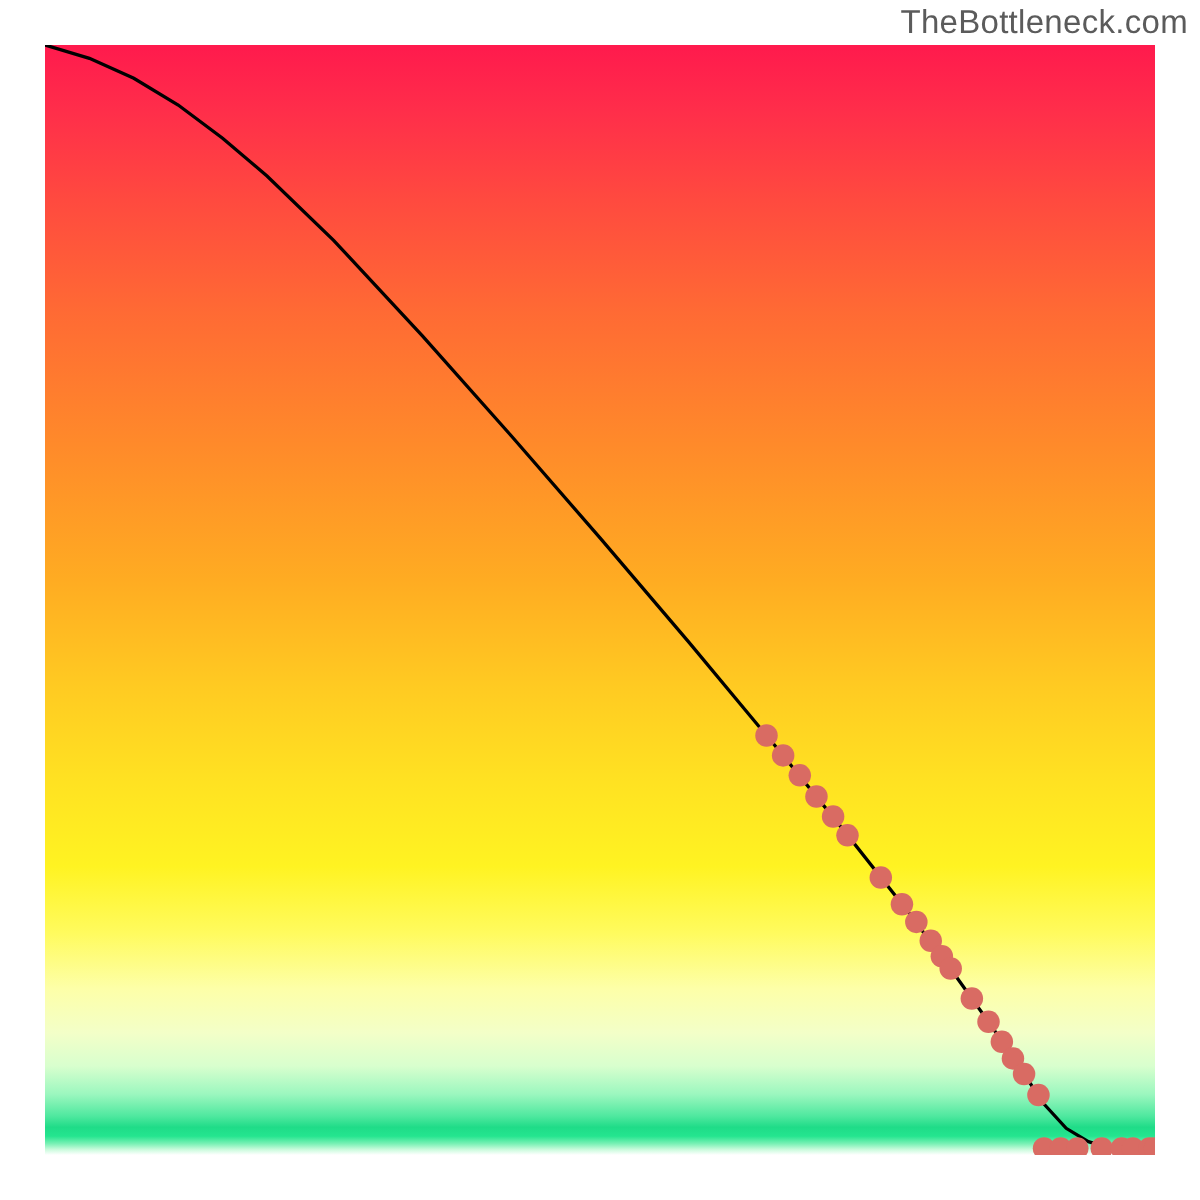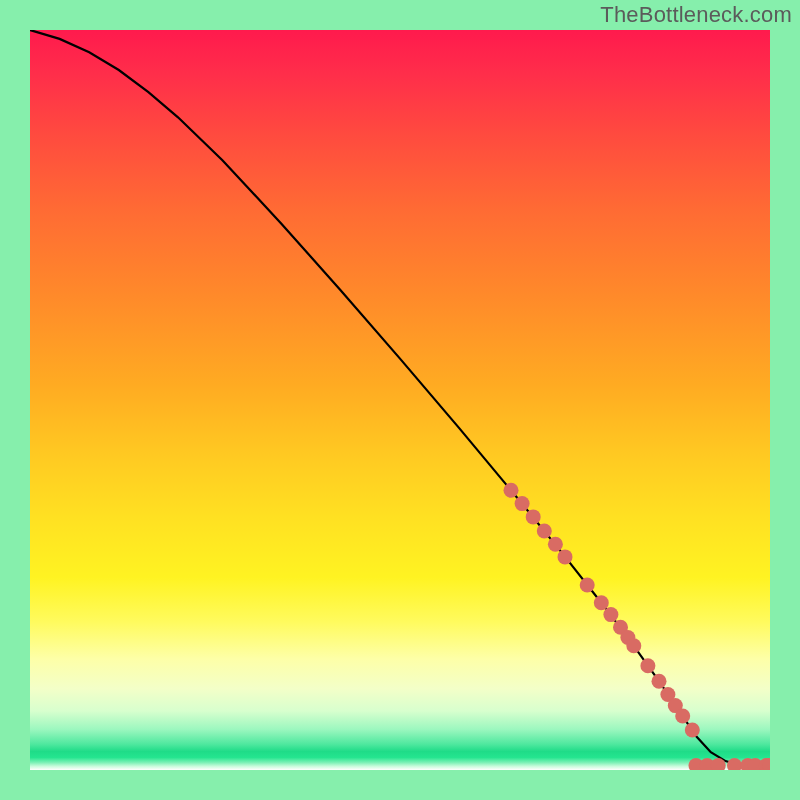--- a/index.html
+++ b/index.html
@@ -8,21 +8,21 @@
     width: 800px;
     height: 800px;
     background: #000;
     overflow: hidden;
     font-family: Arial, Helvetica, sans-serif;
   }
   .frame {
     position: relative;
     width: 800px;
     height: 800px;
-    background: #86efac;
+    background: #ffffff;
   }
   .watermark {
     position: absolute;
     top: 2px;
     right: 8px;
     color: #5b5b5b;
     font-size: 22px;
     letter-spacing: 0.2px;
     font-weight: 400;
     z-index: 10;

